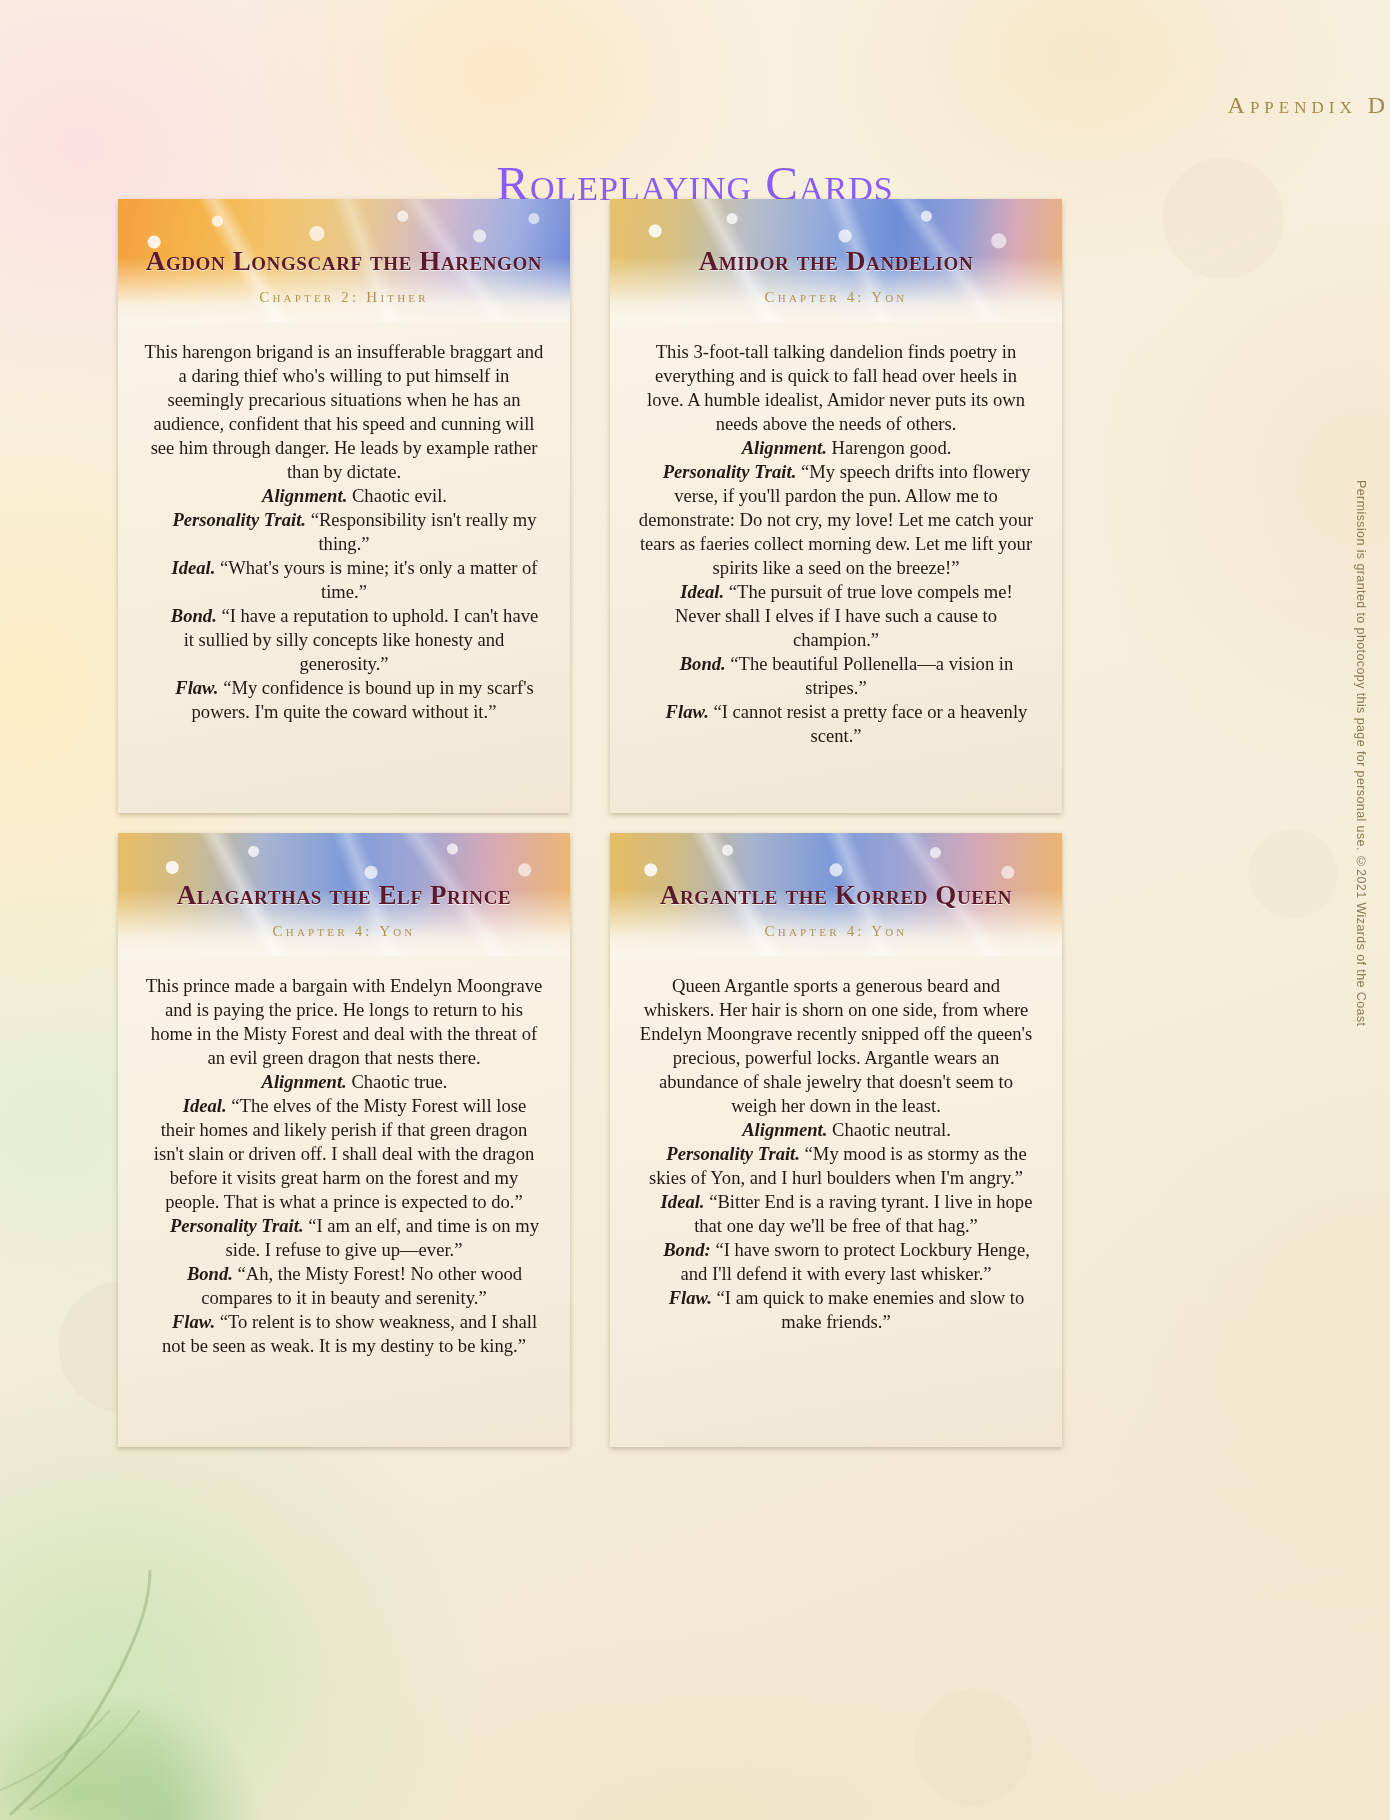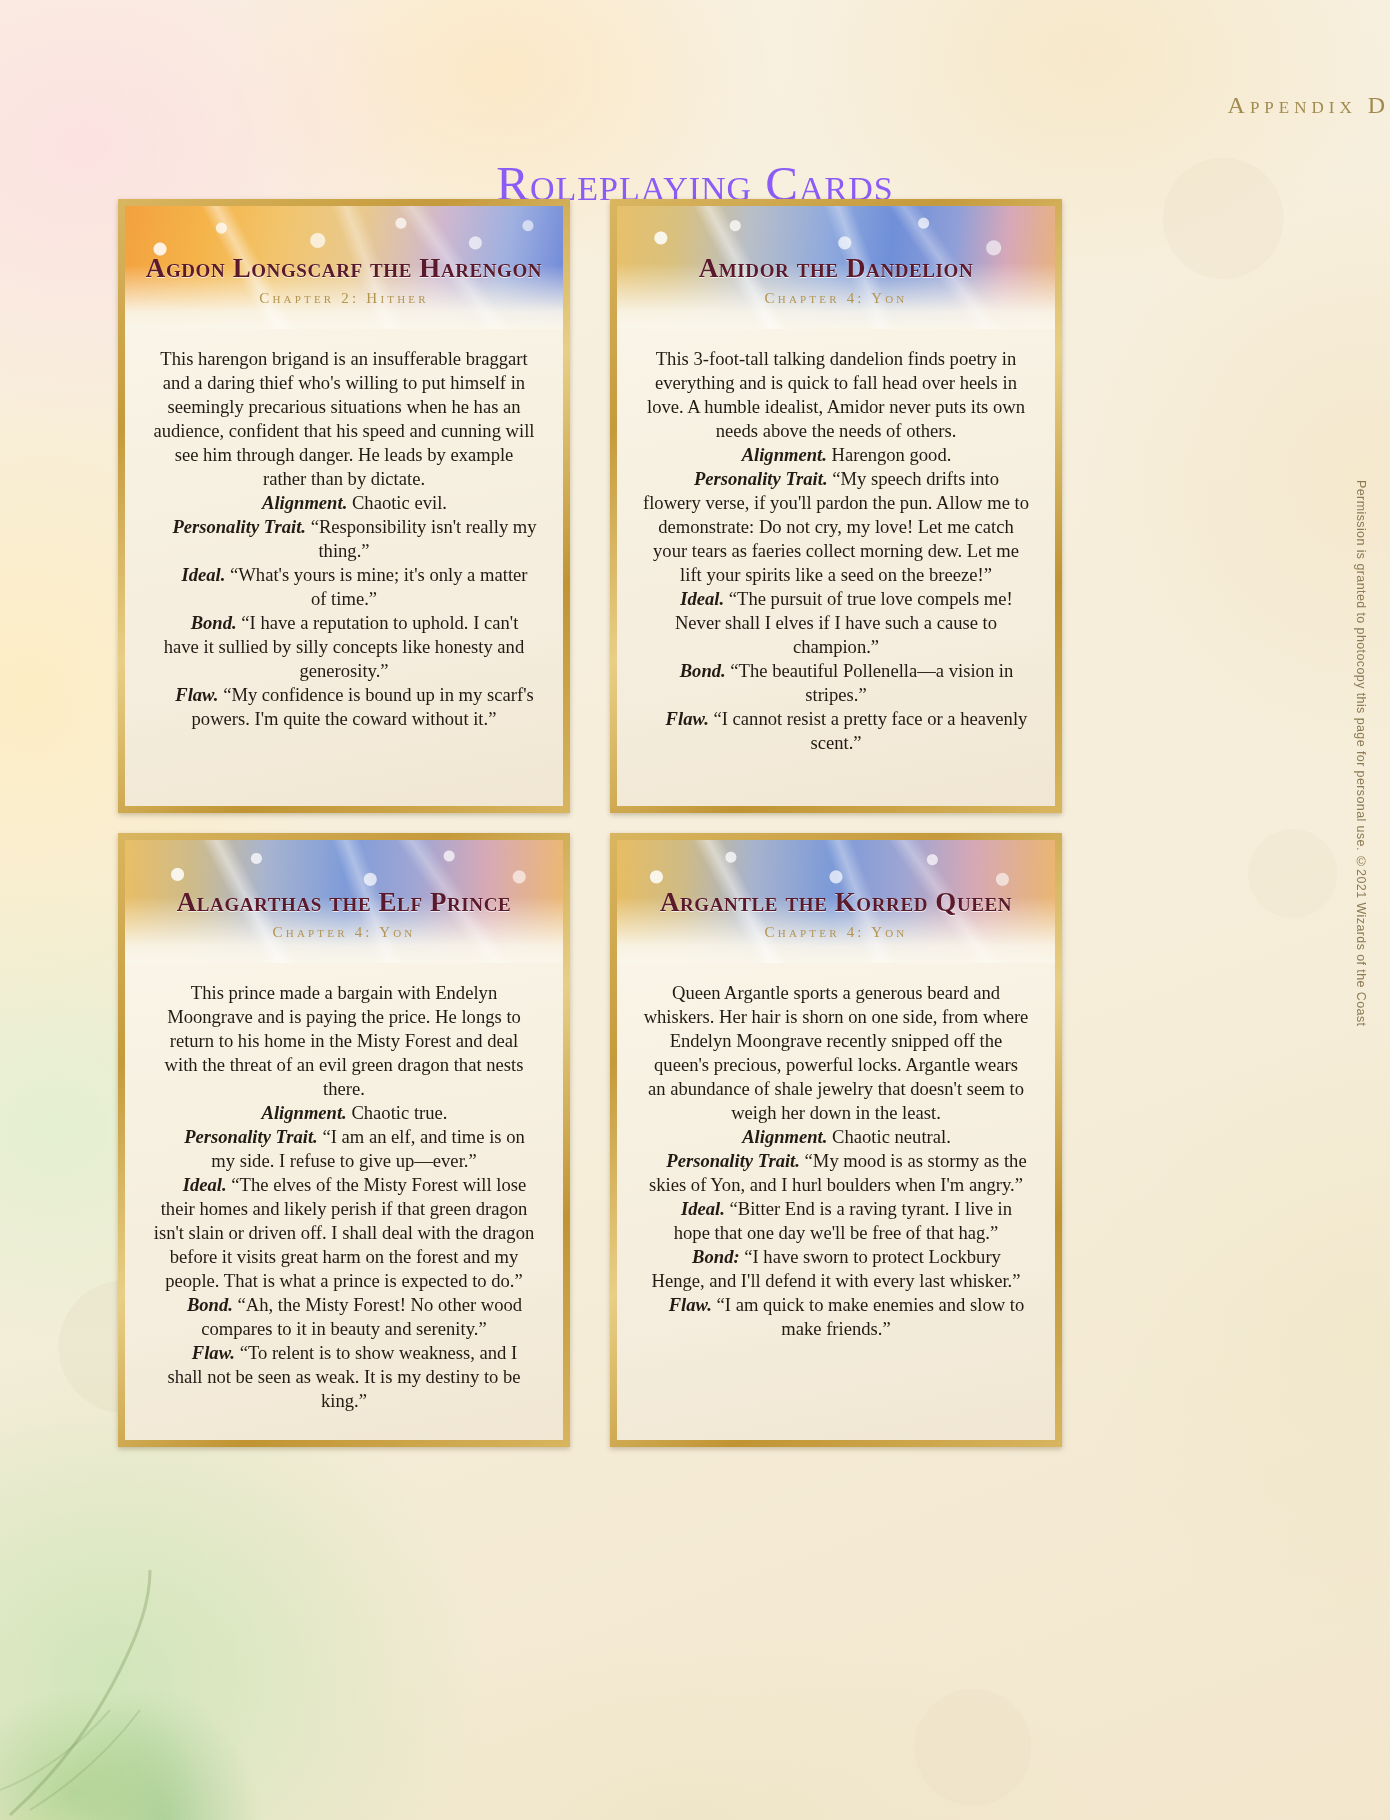--- a/index.html
+++ b/index.html
@@ -106,21 +106,20 @@
     display: grid;
     grid-template-columns: 452px 452px;
     grid-auto-rows: 614px;
     column-gap: 40px;
     row-gap: 20px;
   }
 
   .card {
     position: relative;
     box-sizing: border-box;
-    padding: 7px;
     background: linear-gradient(145deg, #d9b661 0%, #c59a3c 25%, #e8cf86 50%, #c09433 75%, #d8b55f 100%);
     box-shadow: 0 2px 5px rgba(90,70,30,0.30);
   }
   .card-inner {
     position: relative;
     height: 100%;
     box-sizing: border-box;
     background: linear-gradient(170deg, #fbf7ec 0%, #f7f1e2 40%, #f4ecdc 75%, #f0e6d2 100%);
     overflow: hidden;
   }
@@ -194,21 +193,21 @@
     font-family: "Liberation Serif", serif;
     font-variant: small-caps;
     font-size: 27px;
     letter-spacing: 0.6px;
     color: #5b1a2c;
     font-weight: bold;
     line-height: 1.1;
     text-shadow: 0 1px 0 rgba(255,255,255,0.7);
   }
   .card-chapter {
-    margin-top: 6px;
+    margin-top: 12px;
     font-family: "Liberation Serif", serif;
     font-variant: small-caps;
     font-size: 15px;
     letter-spacing: 3.2px;
     color: #b39450;
   }
 
   .card-body {
     padding: 18px 26px 14px 26px;
     font-size: 18.6px;
@@ -301,22 +300,22 @@
       <div class="card-banner banner-c">
         <div class="banner-streaks"></div>
       </div>
       <div class="card-heading">
         <div class="card-title">Alagarthas the Elf Prince</div>
         <div class="card-chapter">Chapter 4: Yon</div>
       </div>
       <div class="card-body">
         <p>This prince made a bargain with Endelyn Moongrave and is paying the price. He longs to return to his home in the Misty Forest and deal with the threat of an evil green dragon that nests there.</p>
         <p class="indent"><span class="lbl">Alignment.</span> <span>Chaotic true.</span></p>
+        <p class="indent"><span class="lbl">Ideal.</span> <span>“The elves of the Misty Forest will lose their homes and likely perish if that green dragon isn't slain or driven off. I shall deal with the dragon before it visits great harm on the forest and my people. That is what a prince is expected to do.”</span></p>
         <p class="indent"><span class="lbl">Personality Trait.</span> <span>“I am an elf, and time is on my side. I refuse to give up—ever.”</span></p>
-        <p class="indent"><span class="lbl">Ideal.</span> <span>“The elves of the Misty Forest will lose their homes and likely perish if that green dragon isn't slain or driven off. I shall deal with the dragon before it visits great harm on the forest and my people. That is what a prince is expected to do.”</span></p>
         <p class="indent"><span class="lbl">Bond.</span> <span>“Ah, the Misty Forest! No other wood compares to it in beauty and serenity.”</span></p>
         <p class="indent"><span class="lbl">Flaw.</span> <span>“To relent is to show weakness, and I shall not be seen as weak. It is my destiny to be king.”</span></p>
       </div>
     </div>
   </div>
 
   <div class="card">
     <div class="card-inner">
       <div class="card-banner banner-d">
         <div class="banner-streaks"></div>

